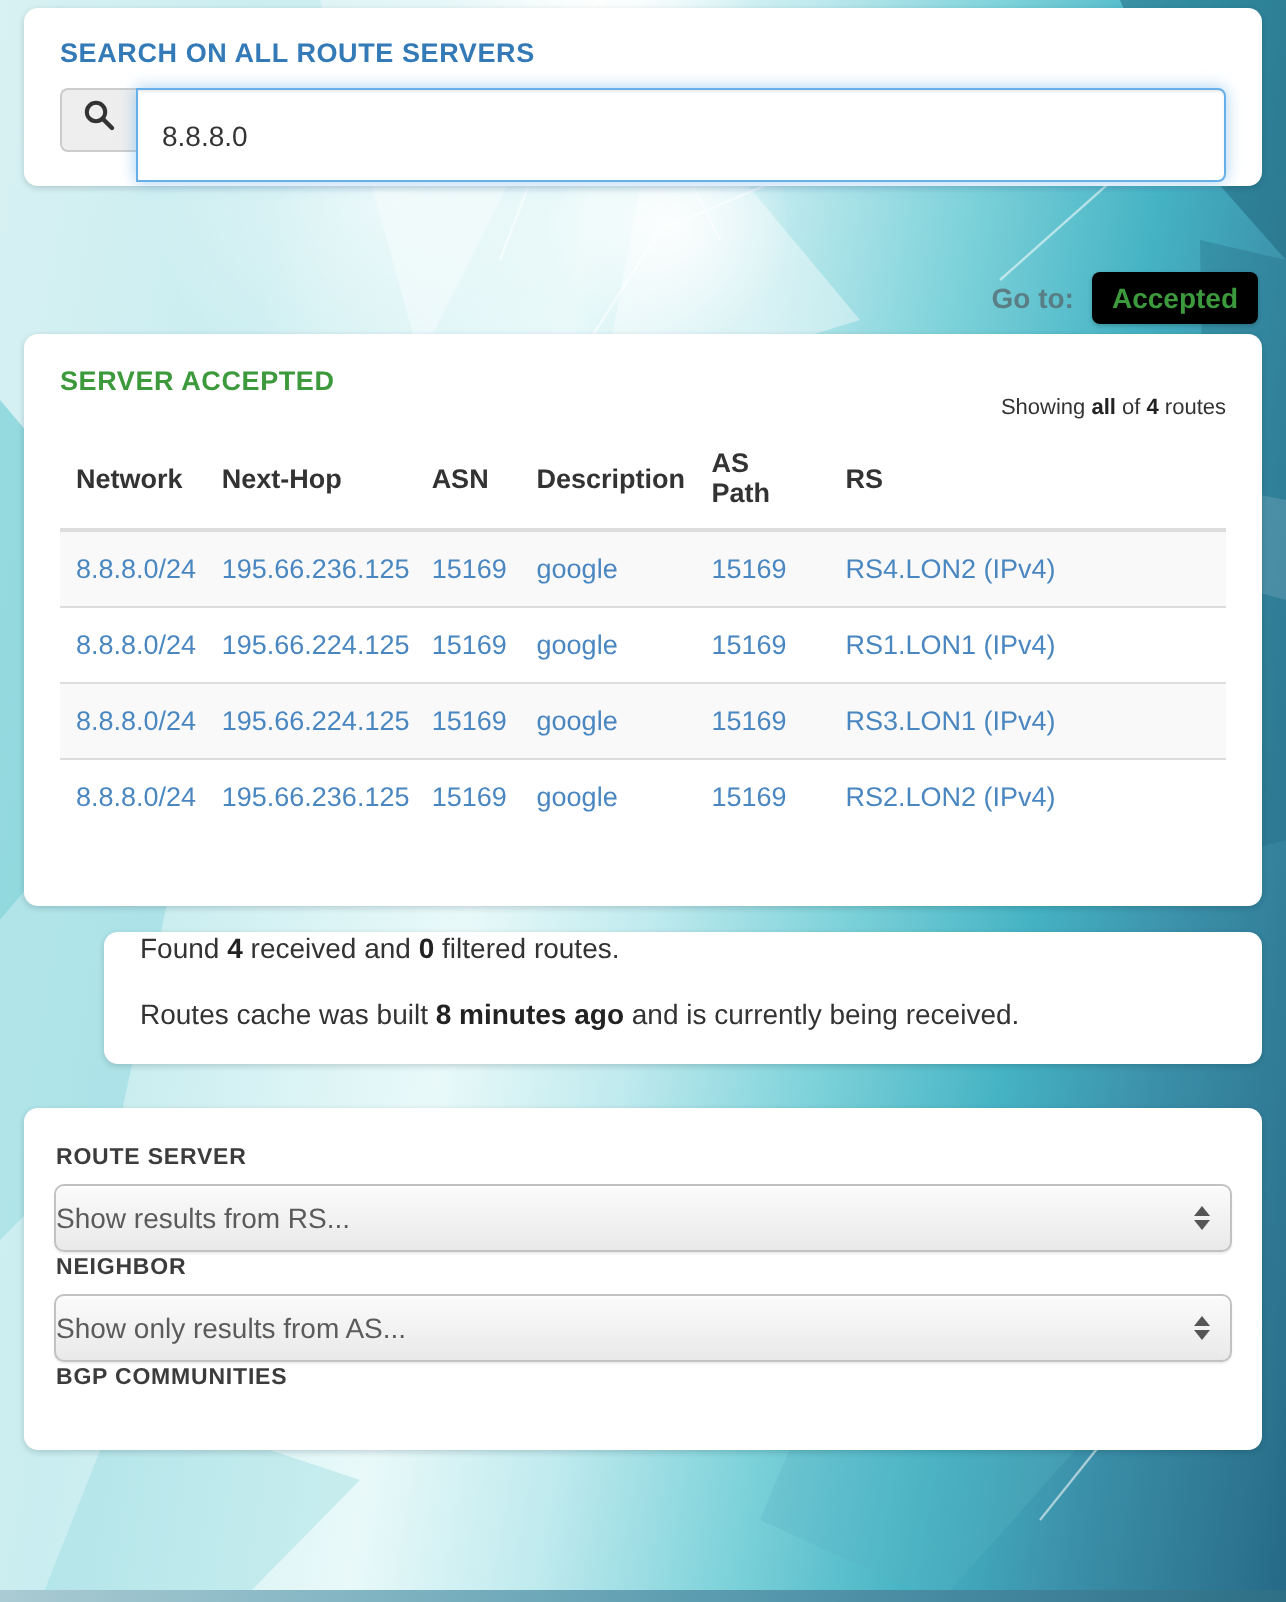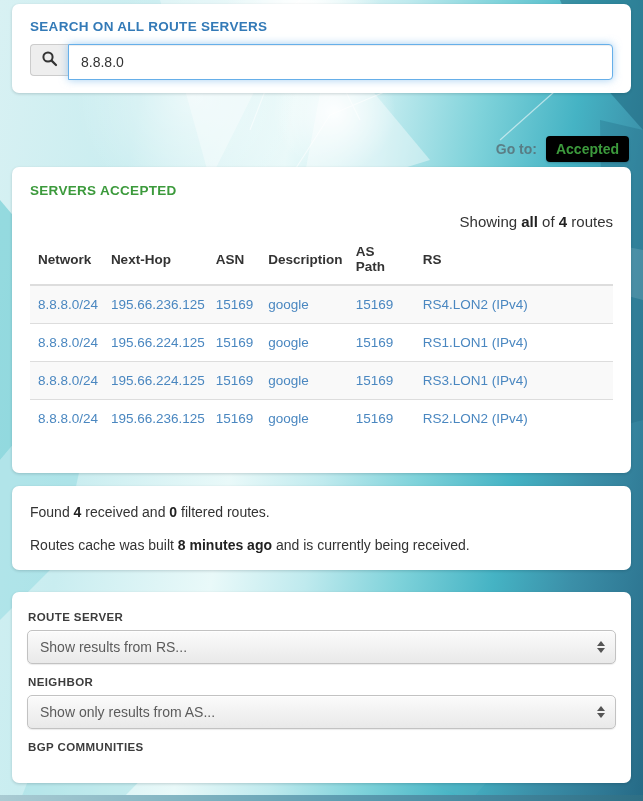--- a/index.html
+++ b/index.html
@@ -41,68 +41,68 @@
   .title-green { color:var(--green,#3c9a3c); }
 
   
   .search-card { padding:15px 18px 17px; }
   .input-group { display:flex; margin-top:10px; height:32px; }
   .input-addon {
     width:38px; background:#eeeeee; border:1px solid #ccc; border-right:0;
     border-radius:4px 0 0 4px; display:flex; align-items:center; justify-content:center;
   }
   .search-input {
-    flex:1; height:36px; font-family:"Liberation Sans",sans-serif;
+    flex:1; height:47px; font-family:"Liberation Sans",sans-serif;
     font-size:14px; color:#333; padding:0 12px;
     border:1px solid var(--focus,#66afe9); border-radius:0 4px 4px 0; outline:none;
     box-shadow:inset 0 1px 1px rgba(0,0,0,.075), 0 0 8px rgba(102,175,233,.6);
   }
 
   
   .goto-row {
     display:flex; justify-content:flex-end; align-items:center;
     gap:9px; padding:7px 2px 6px; height:38px;margin-top:36px;
   }
   .goto-label { font-size:14px; font-weight:600; color:rgba(86,108,114,.8); }
   .btn-accepted {
     background:#000000; color:var(--green,#3c9a3c); border:0; cursor:pointer;
     font-family:"Liberation Sans",sans-serif; font-size:14px; font-weight:600;
     padding:5px 10px; border-radius:4px; box-shadow:0 1px 2px rgba(0,40,50,.25);
   }
 
   
   .routes-card { padding:16px 18px 36px; }
-  .routes-summary { text-align:right; font-size:15px; margin-top:15px; color:#333; }
+  .routes-summary { text-align:right; font-size:11px; color:#333; }
   .routes-summary b, .stats-card b { font-weight:700; color:#222; }
   table.routes { width:100%; border-collapse:collapse; margin-top:5px; font-size:13.5px; table-layout:fixed; }
   table.routes th {
     text-align:left; font-weight:700; color:#333;
     padding:9px 8px 10px; border-bottom:2px solid var(--border,#ddd);
   }
   table.routes td { padding:11px 8px; border-top:1px solid var(--border,#ddd); }
   table.routes tbody tr:nth-child(odd) { background:#f9f9f9; }
   a.rlink { color:var(--link,#4a87c0); text-decoration:none; }
 
   
-  .stats-card { margin-top:13px; padding:18px 18px 17px; font-size:14px; }
+  .stats-card { margin-top:13px; padding:0 18px 17px; font-size:14px;margin-left:40px; }
   .stats-card p + p { margin-top:17px; }
 
   
   .filters-card { margin-top:22px; padding:19px 15px 13px; }
-  .fgroup { margin-bottom:12px; }
+  .fgroup { margin-bottom:2px; }
   .fgroup:last-child { margin-bottom:17px; }
   .flabel {
     display:block; font-size:11.5px; font-weight:700; color:#3c3c3c;
     letter-spacing:.4px; margin:0 1px 7px;
   }
   .select-wrap { position:relative; }
   .select-wrap select {
     width:100%; height:34px; appearance:none; -webkit-appearance:none;
     font-family:"Liberation Sans",sans-serif; font-size:14px; color:#5b5b5b;
-    padding:0 30px 0 12px; border:1px solid #c2c2c2; border-radius:5px;
+    padding:0 30px 0 0; border:1px solid #c2c2c2; border-radius:5px;
     background:linear-gradient(#fbfbfb,#e9e9e9);
     box-shadow:inset 0 1px 0 rgba(255,255,255,.8), 0 1px 1px rgba(0,0,0,.08);
     outline:none;
   }
   .caret {
     position:absolute; right:11px; top:50%; transform:translateY(-50%);
     display:flex; flex-direction:column; gap:2px; pointer-events:none;
   }
   .caret i { display:block; width:0; height:0; border-left:4px solid transparent; border-right:4px solid transparent; }
   .caret .up   { border-bottom:5px solid #555; }
@@ -143,21 +143,21 @@
       <input class="search-input" type="text" value="8.8.8.0" style="">
     </div>
   </section>
 
   <div class="goto-row">
     <span class="goto-label">Go to:</span>
     <button class="btn-accepted">Accepted</button>
   </div>
 
   <section class="card routes-card">
-    <h2 class="panel-title title-green">SERVERS ACCEPTED</h2>
+    <h2 class="panel-title title-green">SERVER ACCEPTED</h2>
     <p class="routes-summary"><span>Showing </span><b>all</b><span> of </span><b>4</b><span> routes</span></p>
 
     <table class="routes">
       <colgroup>
         <col style="width:12.5%">
           <col style="width:18%">
           <col style="width:9%">
         <col style="width:15%">
           <col style="width:11.5%">
           <col style="width:34%">

